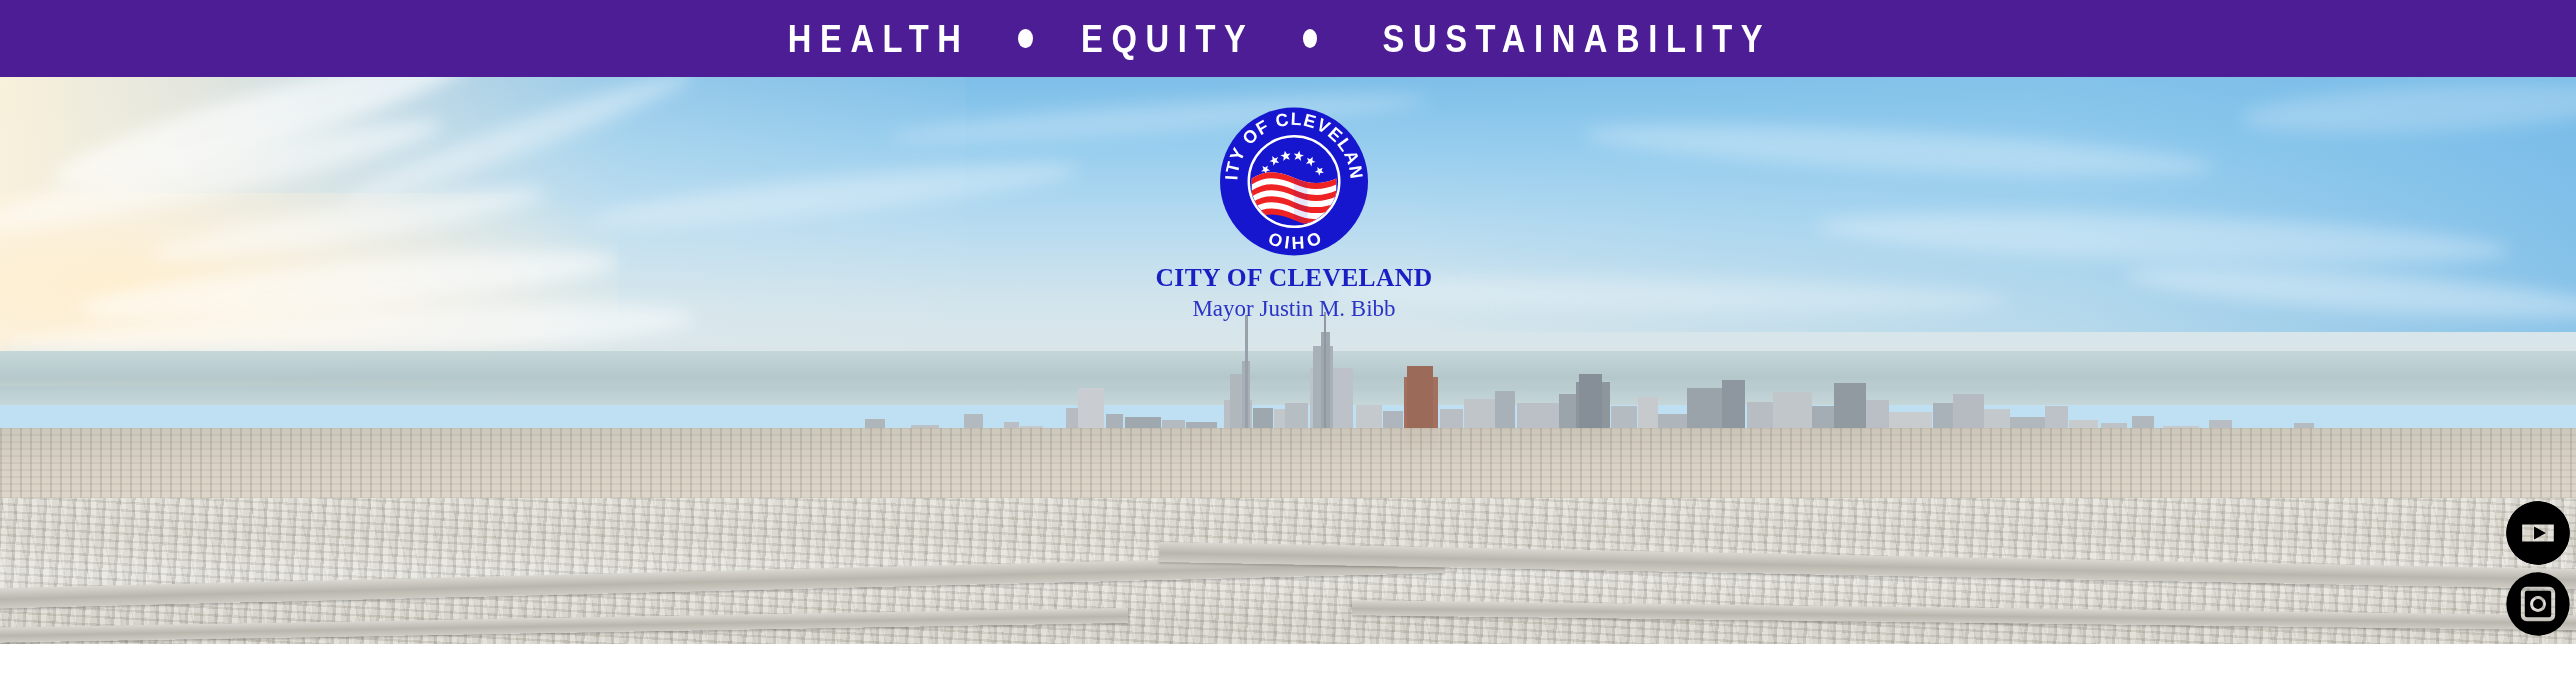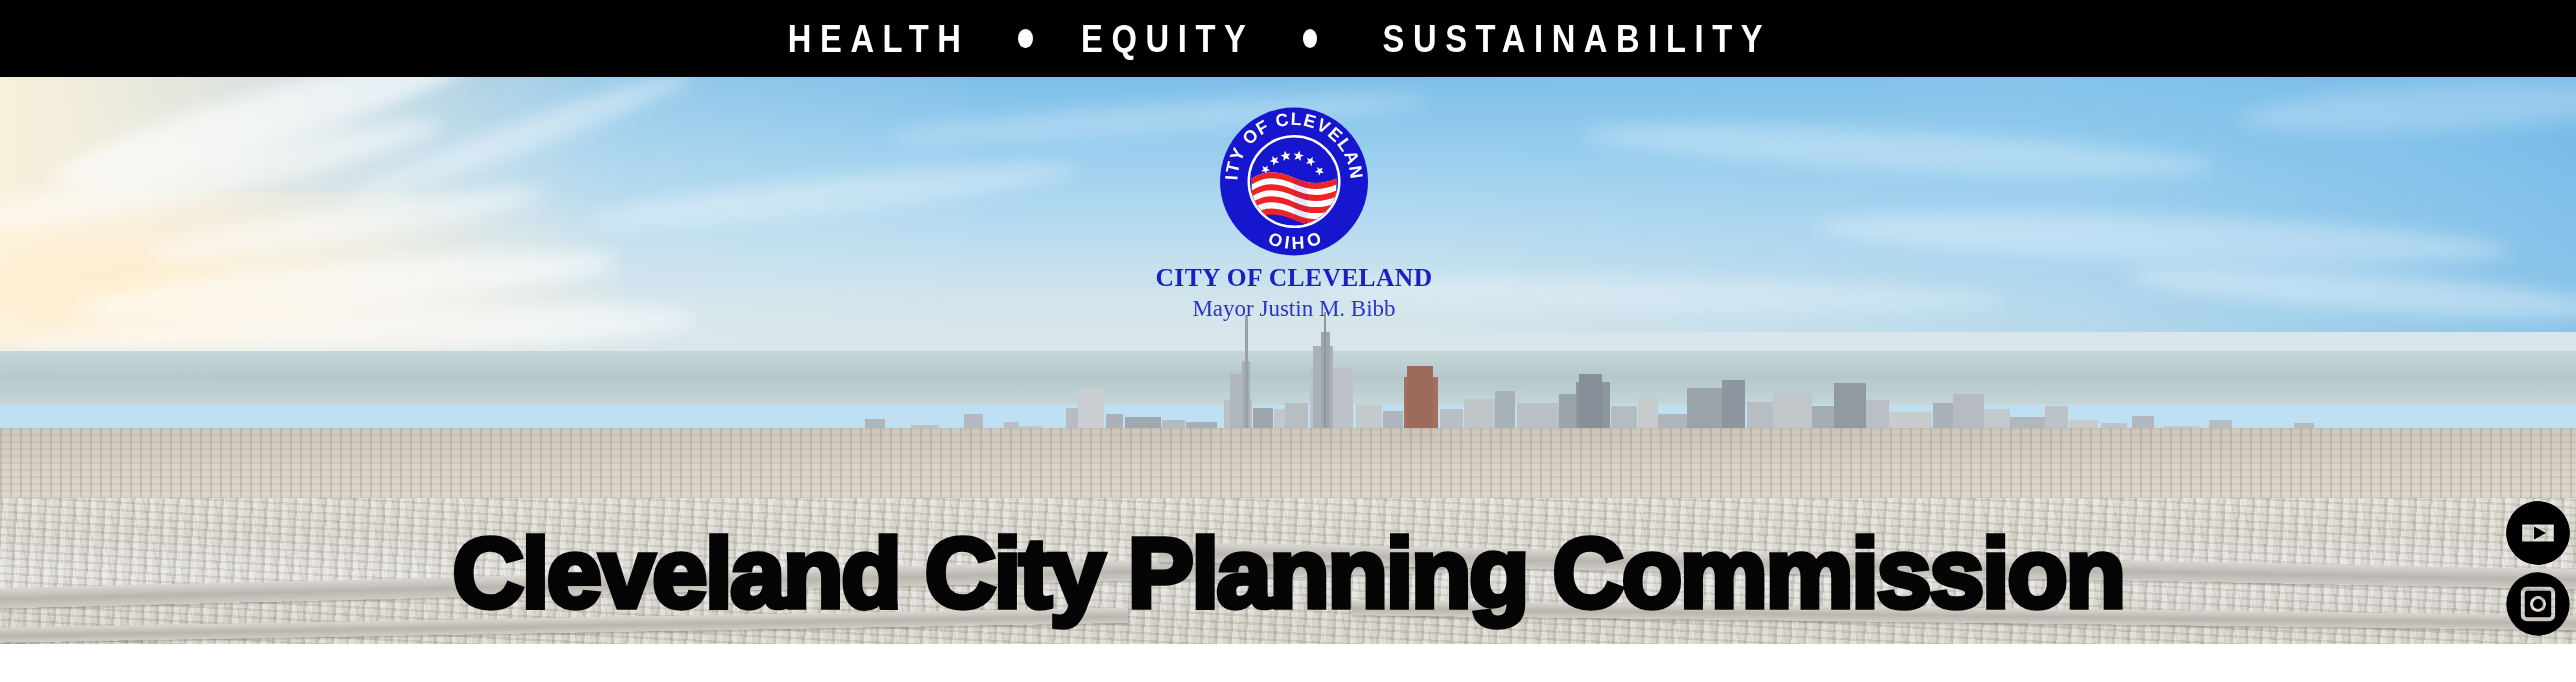--- a/index.html
+++ b/index.html
@@ -3,21 +3,21 @@
 <meta charset="utf-8">
 <style>
   html,body{margin:0;padding:0;background:#fff;}
   body{width:2576px;height:682px;overflow:hidden;
        font-family:"Liberation Sans",sans-serif;}
 
   #page{position:relative;width:2576px;height:682px;background:#ffffff;overflow:hidden;}
 
   
   #tagline-bar{position:absolute;left:0;top:0;width:2576px;height:77px;
-     background:#000000;display:flex;align-items:center;justify-content:center;}
+     background:#4c1d95;display:flex;align-items:center;justify-content:center;}
   #tagline-inner{display:flex;align-items:center;justify-content:center;gap:0;}
   .tagline-word{color:#ffffff;font-family:"Liberation Sans",sans-serif;
      font-weight:700;font-size:38px;letter-spacing:10px;line-height:1;
      transform:scaleX(0.86);transform-origin:center;white-space:nowrap;}
   .tagline-dot{display:inline-block;width:14.7px;height:19.3px;border-radius:50%;
      background:#ffffff;margin:0 34px;}
 
   
   #hero{position:absolute;left:0;top:77px;width:2576px;height:567px;overflow:hidden;
         background:#bfe0f2;}
@@ -264,21 +264,20 @@
           <path d="M44,112 C62,100 80,102 100,111 C120,120 138,120 156,112 L156,120 C138,128 120,128 100,119 C80,110 62,108 44,120 Z" fill="#ef2323"></path>
           <path d="M44,128 C62,116 80,118 100,127 C120,136 138,136 156,128 L156,136 C138,144 120,144 100,135 C80,126 62,124 44,136 Z" fill="#ef2323"></path>
           <path d="M44,144 C62,132 80,134 100,143 C120,152 138,152 156,144 L156,152 C138,160 120,160 100,151 C80,142 62,140 44,152 Z" fill="#ef2323"></path>
           <path d="M100,95 C106,97 112,100 118,102 L118,156 C112,154 106,151 100,149 Z" fill="#1616cf" opacity="0.10"></path>
         </g>
       </svg>
       <div id="org-name">CITY OF CLEVELAND</div>
       <div id="mayor-name">Mayor Justin M. Bibb</div>
     </div>
 
-    <div id="main-title">Cleveland City Planning Commission</div>
 
     <div id="social">
 
       <svg class="social-icon" viewBox="0 0 100 100">
         <path fill-rule="evenodd" d="M50,2 A48,48 0 1 1 49.99,2 Z
                  M23,37 h54 v26 h-54 Z" fill="#000000"></path>
         <circle cx="50" cy="50" r="48" fill="none"></circle>
         <path d="M50,2 A48,48 0 1 0 50,98 A48,48 0 0 0 50,2 Z
                  M26,38 a8,8 0 0 1 8,-8 h32 a8,8 0 0 1 8,8 v24 a8,8 0 0 1 -8,8 h-32 a8,8 0 0 1 -8,-8 Z" fill="#000000" fill-rule="evenodd"></path>
         <polygon points="44,40 62,50 44,60" fill="#000000"></polygon>

